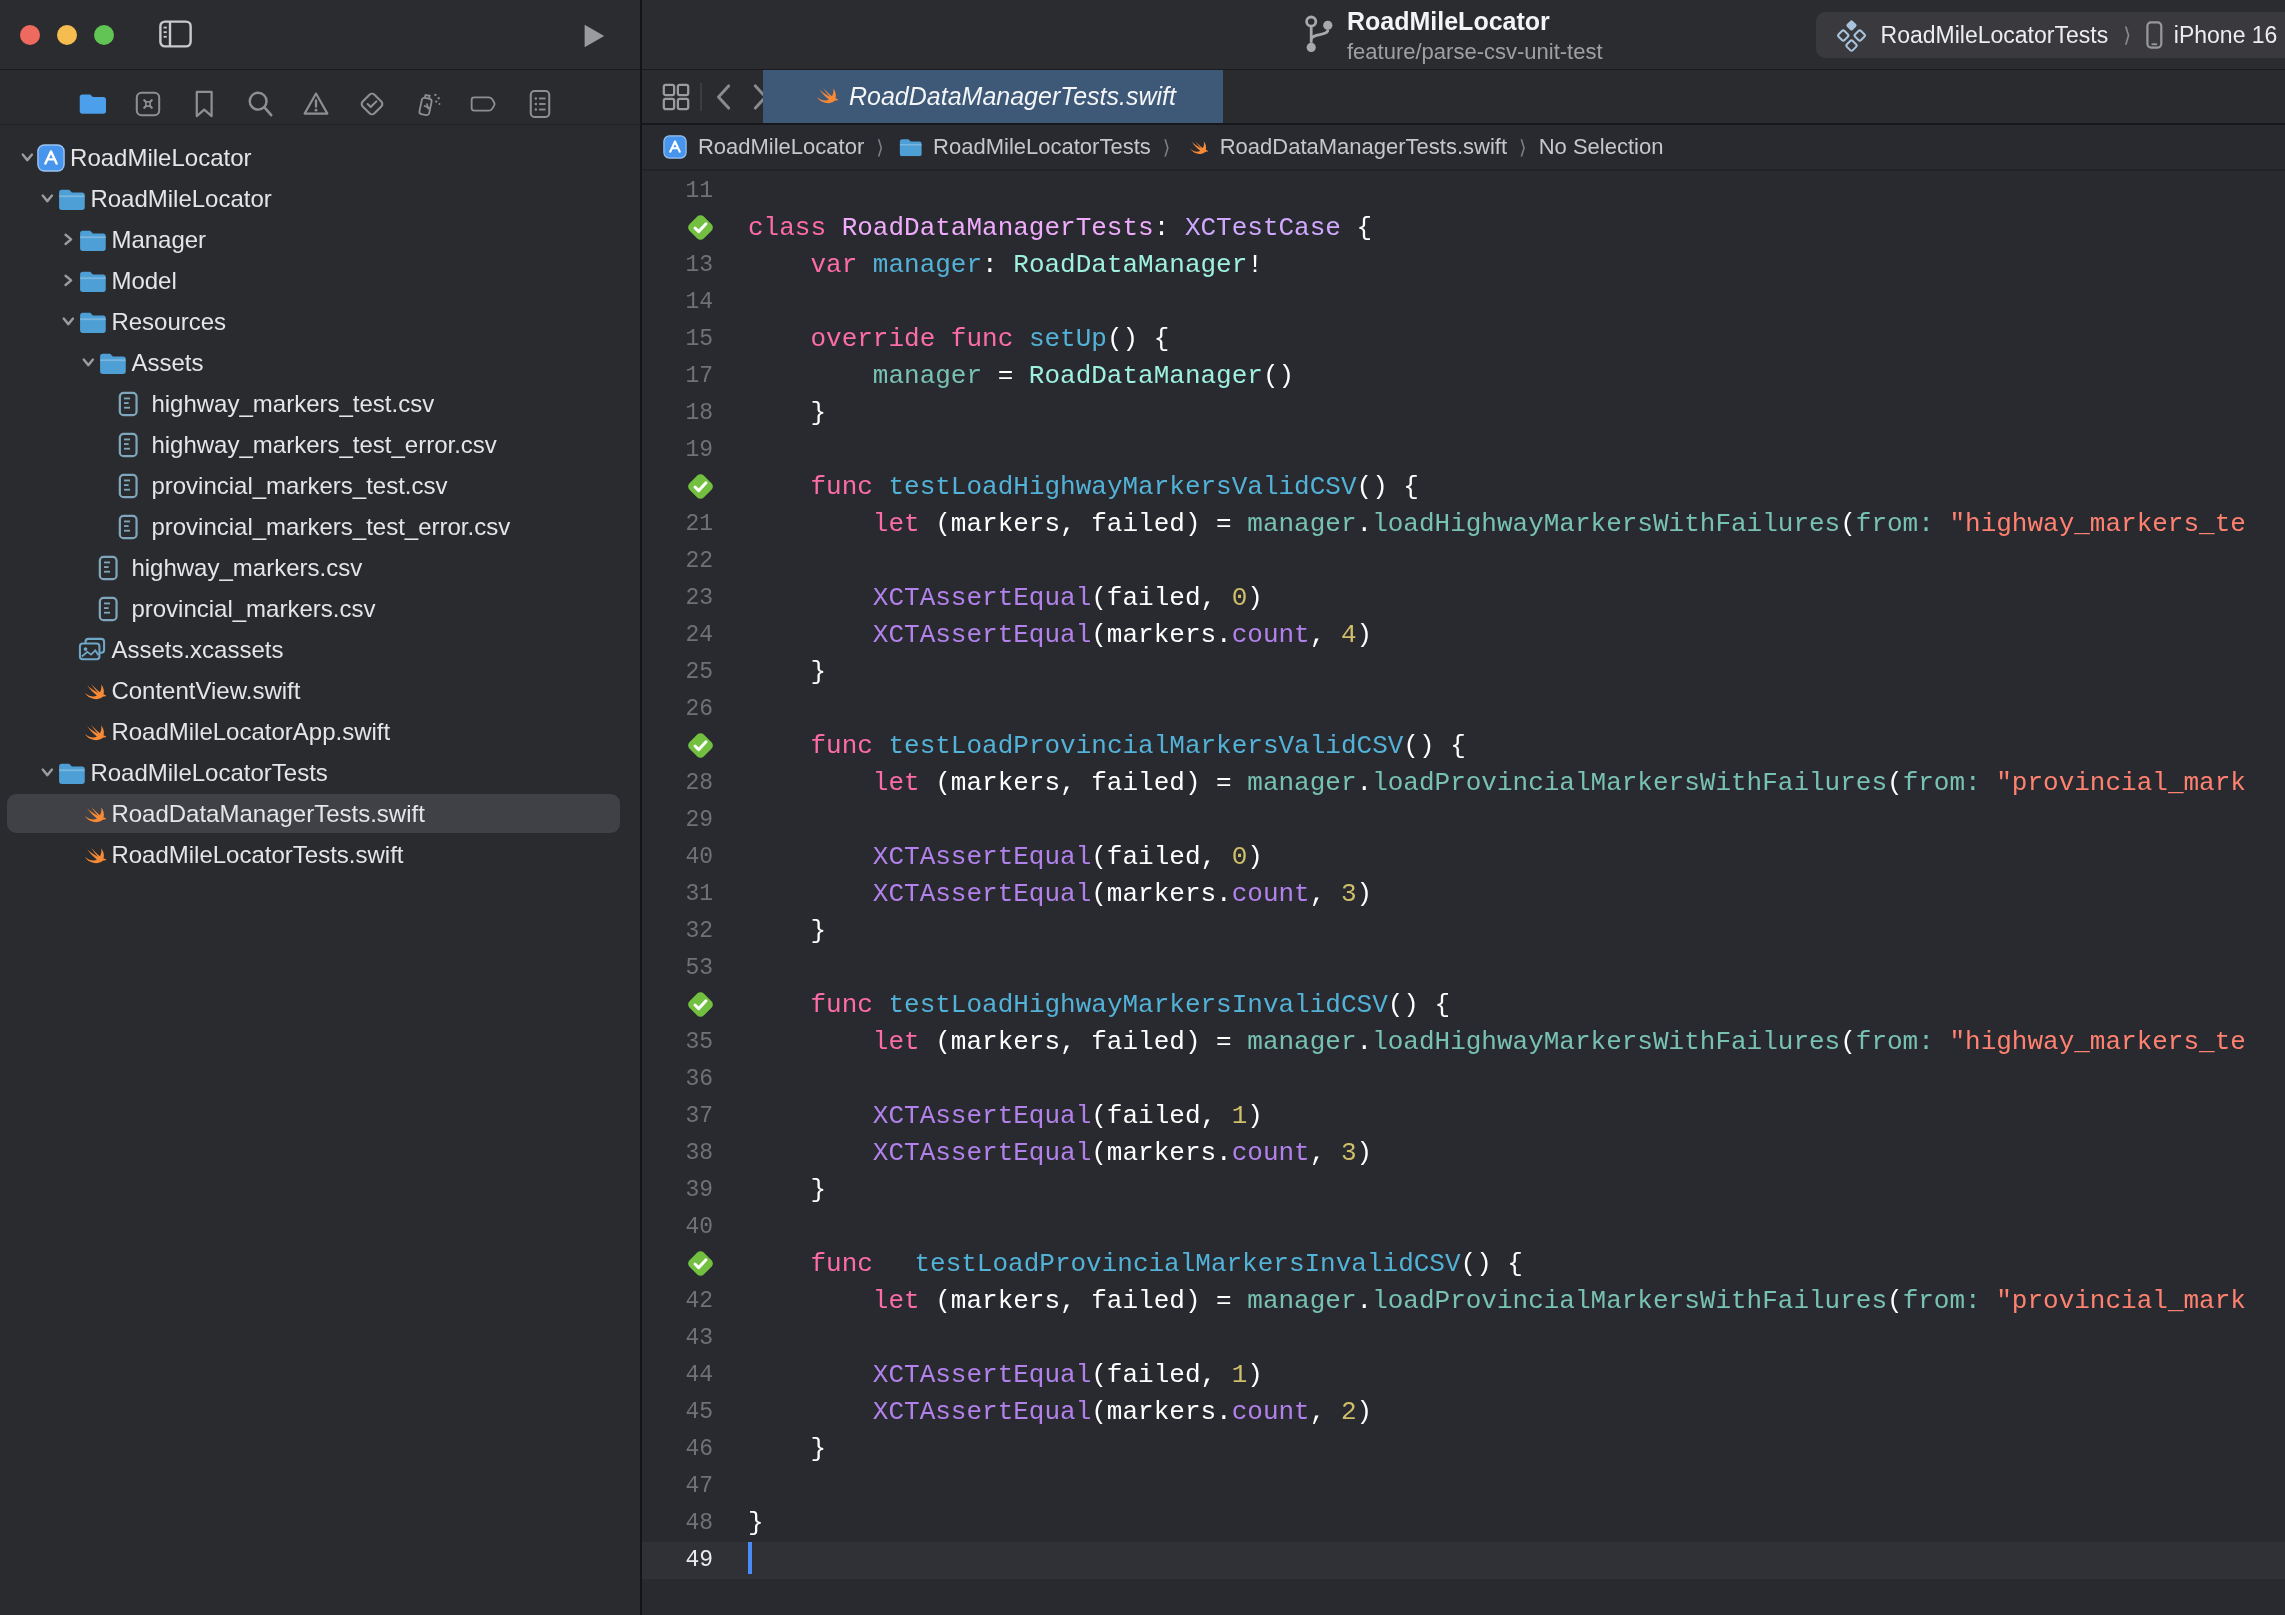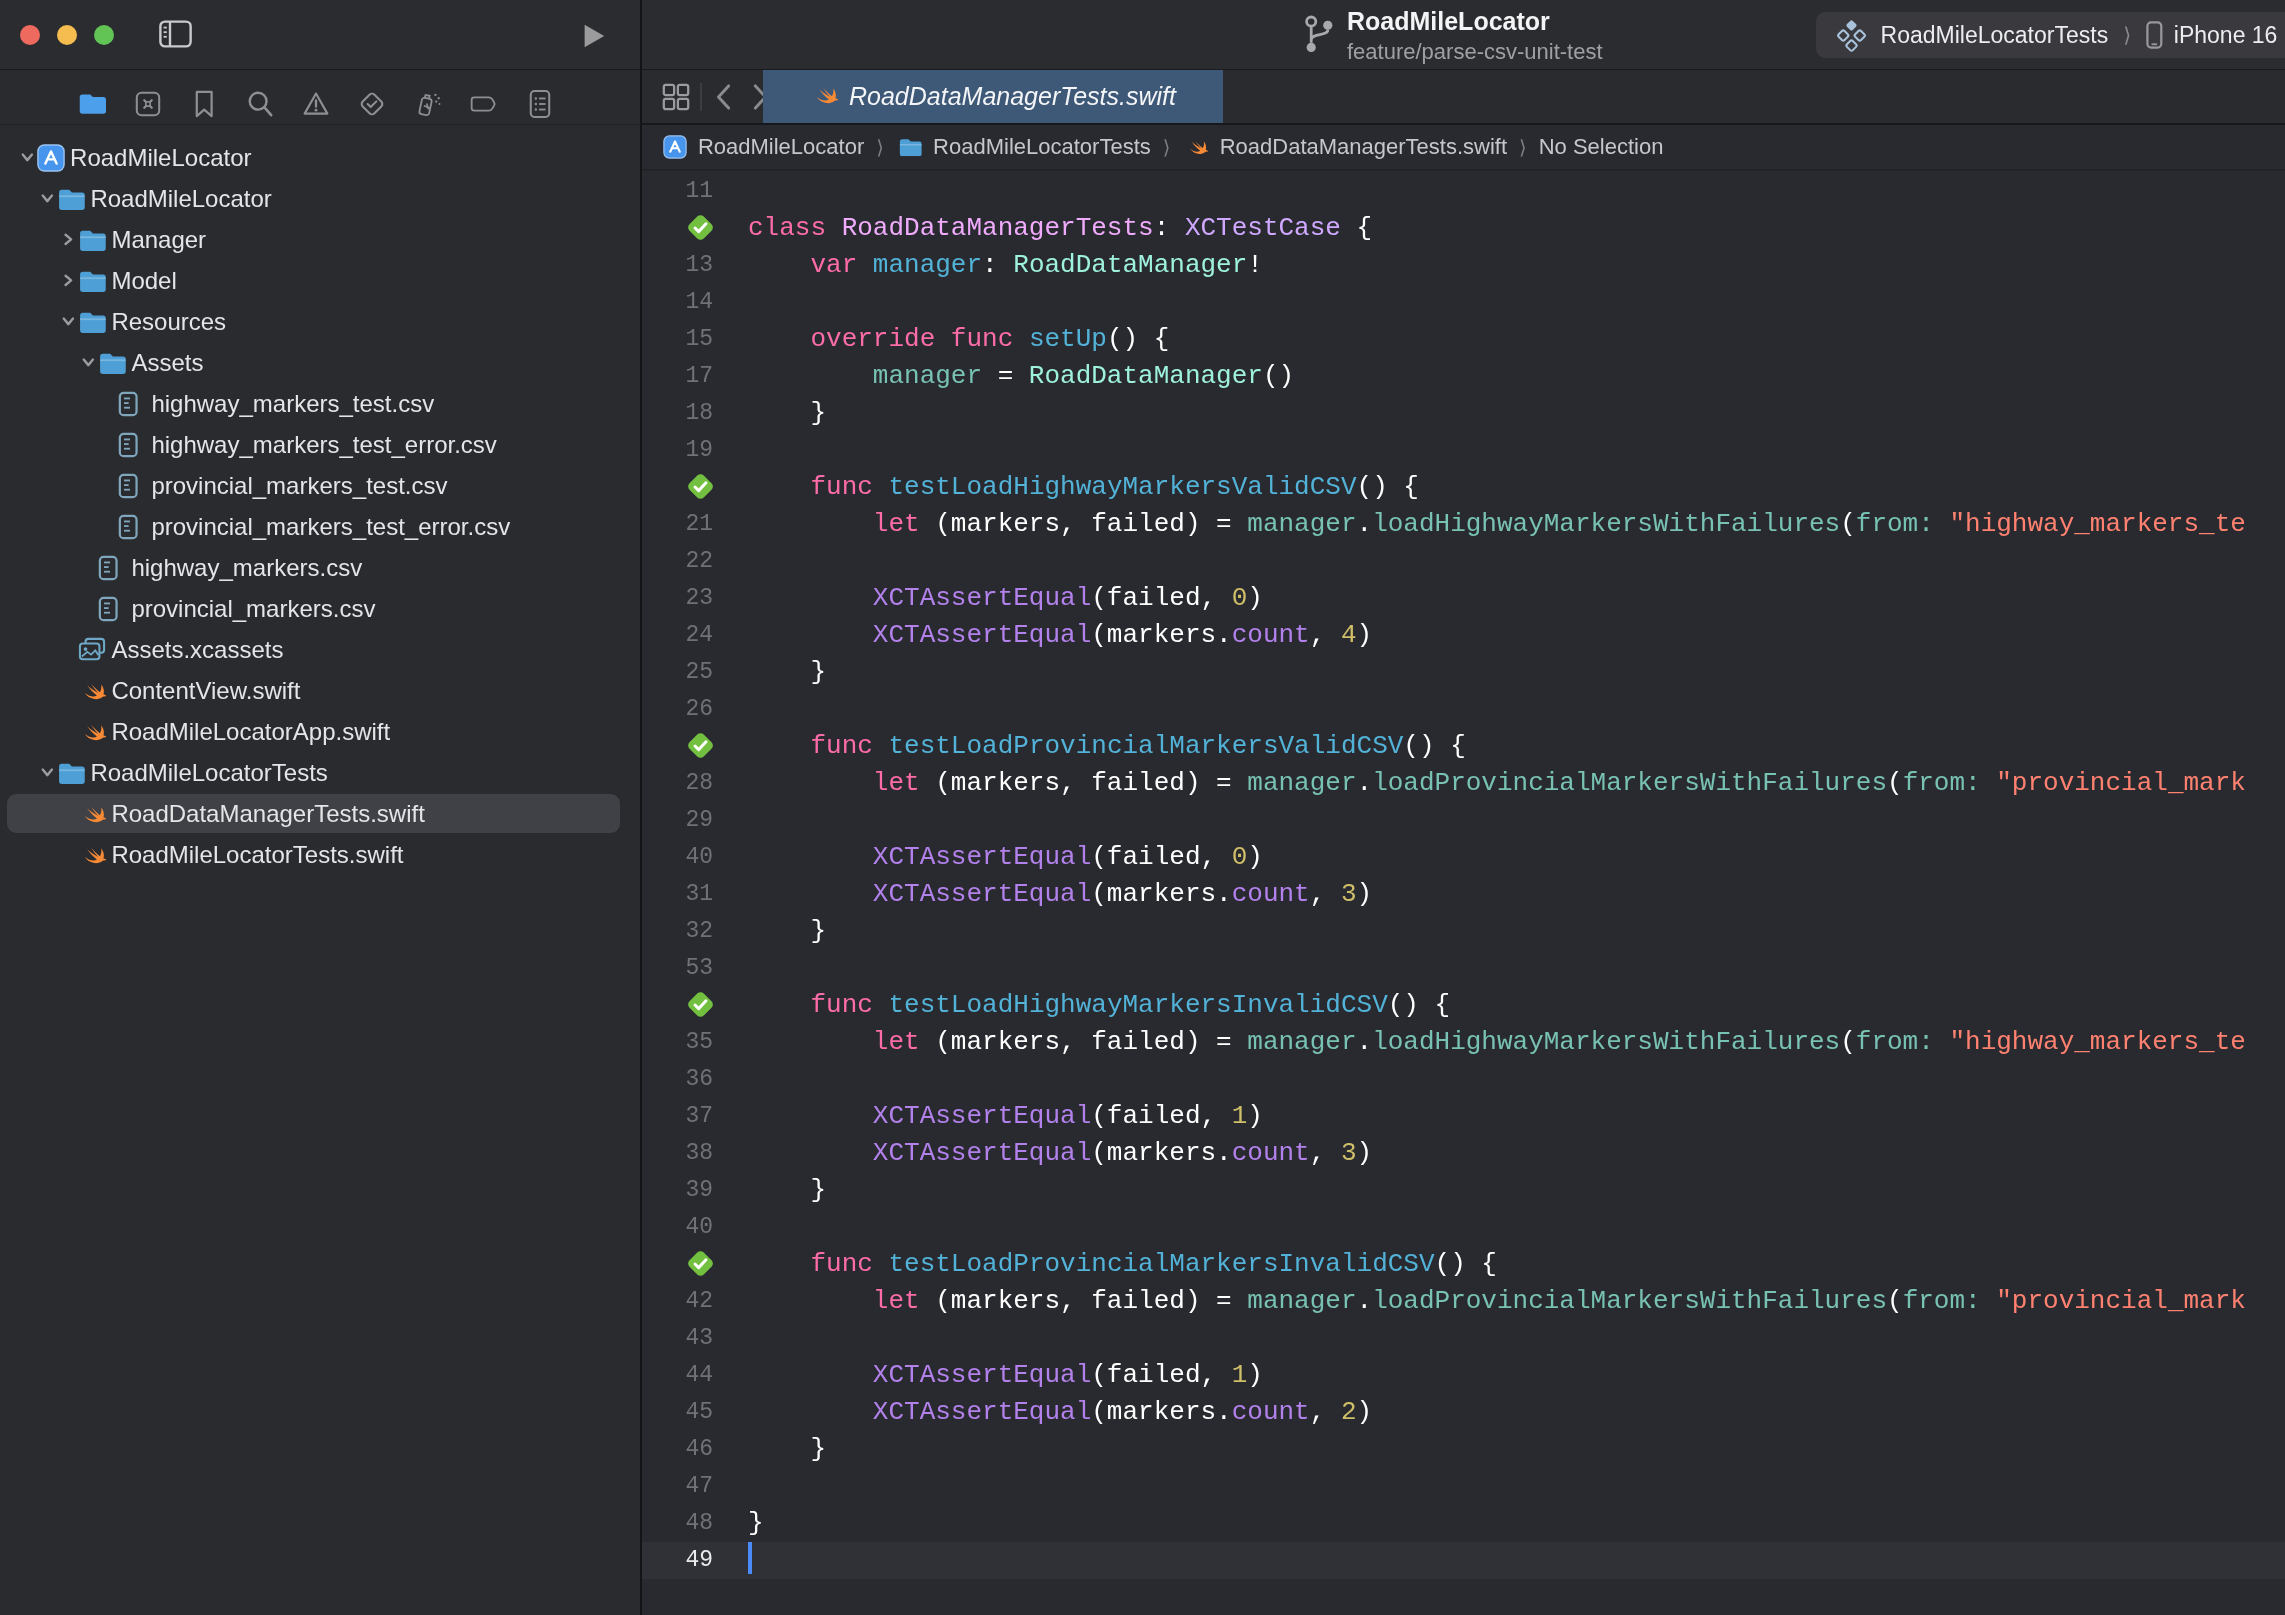--- a/index.html
+++ b/index.html
@@ -530,21 +530,21 @@
           </svg></span><span class="codeln"><span style="color: rgb(255, 255, 255);">    </span><span style="color: rgb(252, 108, 168);">func</span><span style="color: rgb(255, 255, 255);"> </span><span style="color: rgb(82, 178, 215);">testLoadHighwayMarkersInvalidCSV</span><span style="color: rgb(255, 255, 255);">() {</span></span></div>
       <div class="crow"><span class="gut">35</span><span class="codeln"><span style="color: rgb(255, 255, 255);">        </span><span style="color: rgb(252, 108, 168);">let</span><span style="color: rgb(255, 255, 255);"> (markers, failed) = </span><span style="color: rgb(120, 194, 179);">manager</span><span style="color: rgb(255, 255, 255);">.</span><span style="color: rgb(120, 194, 179);">loadHighwayMarkersWithFailures</span><span style="color: rgb(255, 255, 255);">(</span><span style="color: rgb(120, 194, 179);">from:</span><span style="color: rgb(255, 255, 255);"> </span><span style="color: rgb(255, 129, 112);">"highway_markers_te</span></span></div>
       <div class="crow"><span class="gut">36</span><span class="codeln"></span></div>
       <div class="crow"><span class="gut">37</span><span class="codeln"><span style="color: rgb(255, 255, 255);">        </span><span style="color: rgb(178, 129, 235);">XCTAssertEqual</span><span style="color: rgb(255, 255, 255);">(failed, </span><span style="color: rgb(208, 191, 105);">1</span><span style="color: rgb(255, 255, 255);">)</span></span></div>
       <div class="crow"><span class="gut">38</span><span class="codeln"><span style="color: rgb(255, 255, 255);">        </span><span style="color: rgb(178, 129, 235);">XCTAssertEqual</span><span style="color: rgb(255, 255, 255);">(markers.</span><span style="color: rgb(178, 129, 235);">count</span><span style="color: rgb(255, 255, 255);">, </span><span style="color: rgb(208, 191, 105);">3</span><span style="color: rgb(255, 255, 255);">)</span></span></div>
       <div class="crow"><span class="gut">39</span><span class="codeln"><span style="color: rgb(255, 255, 255);">    }</span></span></div>
       <div class="crow"><span class="gut">40</span><span class="codeln"></span></div>
       <div class="crow"><span class="gut"><svg width="33" height="33" viewBox="0 0 36 36">
             <rect x="7" y="7" width="22" height="22" rx="5" transform="rotate(45 18 18)" fill="#73C041"></rect>
             <path d="M12 18.5 l4 4 L24 14" fill="none" stroke="#fff" stroke-width="3.2" stroke-linecap="round" stroke-linejoin="round"></path>
-          </svg></span><span class="codeln"><span style="color: rgb(255, 255, 255);">    </span><span style="color: rgb(252, 108, 168);">func</span><span style="color: rgb(255, 255, 255);"> </span><span style="color: rgb(82, 178, 215);">testLoadProvincialMarkersInvalidCSV</span><span style="color: rgb(255, 255, 255);">() {</span></span></div>
+          </svg></span><span class="codeln"><span style="color: rgb(255, 255, 255);">    </span><span style="color: rgb(252, 108, 168);">func</span><span style="color: rgb(255, 255, 255);"> </span><span style="color: rgb(82, 178, 215); margin-left: 26px;">testLoadProvincialMarkersInvalidCSV</span><span style="color: rgb(255, 255, 255);">() {</span></span></div>
       <div class="crow"><span class="gut">42</span><span class="codeln"><span style="color: rgb(255, 255, 255);">        </span><span style="color: rgb(252, 108, 168);">let</span><span style="color: rgb(255, 255, 255);"> (markers, failed) = </span><span style="color: rgb(120, 194, 179);">manager</span><span style="color: rgb(255, 255, 255);">.</span><span style="color: rgb(120, 194, 179);">loadProvincialMarkersWithFailures</span><span style="color: rgb(255, 255, 255);">(</span><span style="color: rgb(120, 194, 179);">from:</span><span style="color: rgb(255, 255, 255);"> </span><span style="color: rgb(255, 129, 112);">"provincial_mark</span></span></div>
       <div class="crow"><span class="gut">43</span><span class="codeln"></span></div>
       <div class="crow"><span class="gut">44</span><span class="codeln"><span style="color: rgb(255, 255, 255);">        </span><span style="color: rgb(178, 129, 235);">XCTAssertEqual</span><span style="color: rgb(255, 255, 255);">(failed, </span><span style="color: rgb(208, 191, 105);">1</span><span style="color: rgb(255, 255, 255);">)</span></span></div>
       <div class="crow"><span class="gut">45</span><span class="codeln"><span style="color: rgb(255, 255, 255);">        </span><span style="color: rgb(178, 129, 235);">XCTAssertEqual</span><span style="color: rgb(255, 255, 255);">(markers.</span><span style="color: rgb(178, 129, 235);">count</span><span style="color: rgb(255, 255, 255);">, </span><span style="color: rgb(208, 191, 105);">2</span><span style="color: rgb(255, 255, 255);">)</span></span></div>
       <div class="crow"><span class="gut">46</span><span class="codeln"><span style="color: rgb(255, 255, 255);">    }</span></span></div>
       <div class="crow"><span class="gut">47</span><span class="codeln"></span></div>
       <div class="crow"><span class="gut">48</span><span class="codeln"><span style="color: rgb(255, 255, 255);">}</span></span></div>
       <div class="crow current"><span class="gut" style="color: rgb(234, 234, 236);">49</span><span class="codeln"><span class="cursor" style="background: rgb(75, 139, 245);"></span></span></div>
     </div>
 

